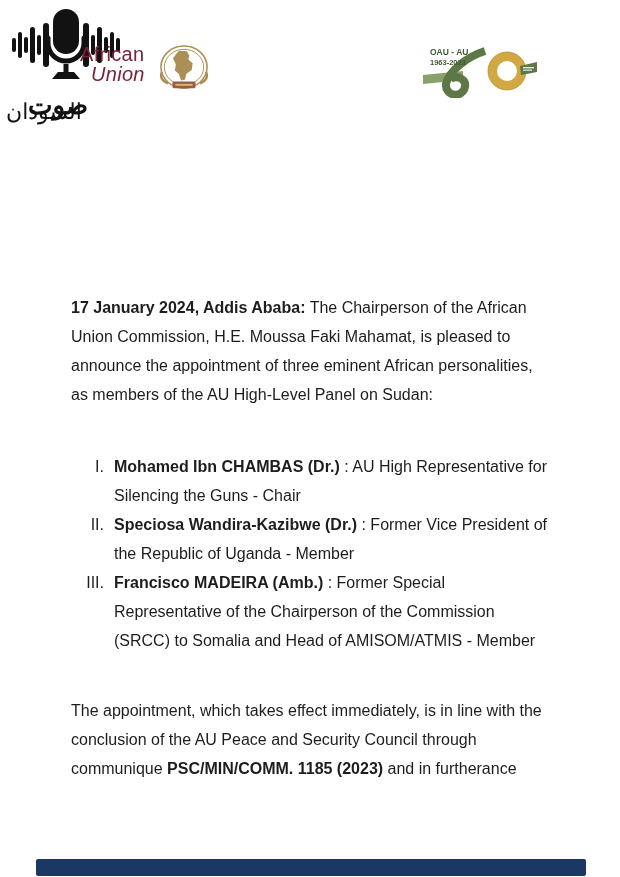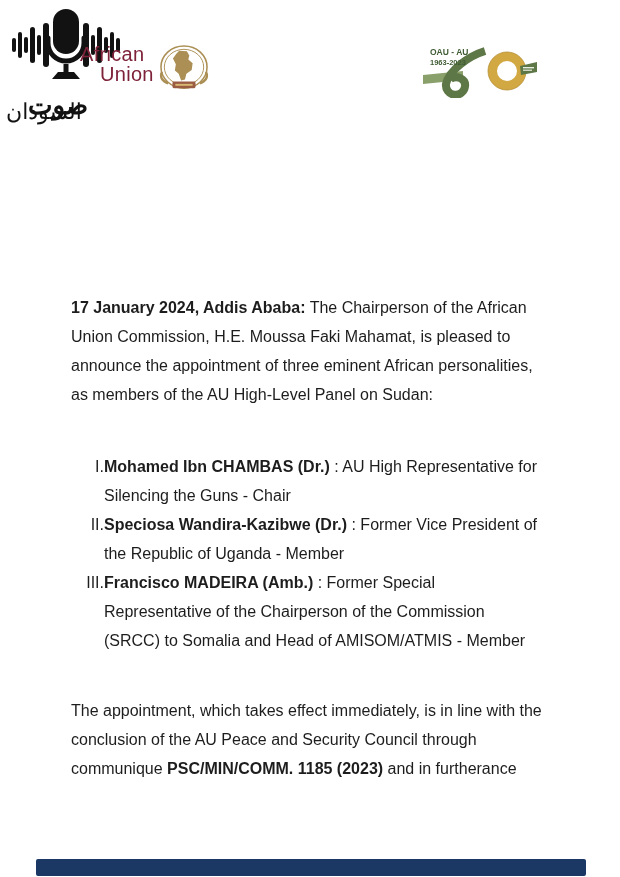--- a/index.html
+++ b/index.html
@@ -12,35 +12,35 @@
   
   .sv-logo{position:absolute;left:6px;top:8px;width:120px;height:120px;}
   .sv-logo svg{position:absolute;left:0;top:0;}
   .ar1{position:absolute;left:6px;top:62px;width:92px;text-align:center;
        font-size:26px;font-weight:bold;line-height:30px;color:#121212;direction:rtl;margin-top:20px;}
   .ar2{position:absolute;left:0px;top:91px;width:106px;text-align:left;
        font-size:22px;font-weight:normal;line-height:26px;color:#121212;direction:rtl;}
 
   .au-wordmark{position:absolute;left:80px;top:44px;color:#7e2239;
        font-size:20px;line-height:20px;letter-spacing:.3px;}
-  .au-wordmark .l2{margin-left:20px;}
+  .au-wordmark .l2{margin-left:11px;font-style:italic;}
   .au-emblem{position:absolute;left:157px;top:45px;}
 
   .anniv{position:absolute;left:423px;top:44px;}
 
   
   .title{position:absolute;left:71px;top:133px;width:476px;
        font-size:21px;line-height:32px;font-weight:bold;color:#161616;margin:0;}
   .para{position:absolute;left:71px;width:476px;font-size:16px;line-height:29px;margin:0;}
   .intro{top:293px;}
   .closing{top:696px;}
   .plist{position:absolute;left:71px;top:452px;width:486px;font-size:16px;line-height:29px;}
   .prow{display:flex;}
   .pnum{width:33px;text-align:right;flex:0 0 33px;}
-  .ptxt{width:440px;}
+  .ptxt{margin-left:10px;width:440px;}
   b,strong{font-weight:bold;}
 
   
   .bottom-bar{position:absolute;left:36px;top:859px;width:550px;height:17px;
        background:#1b3864;border-radius:2px;}
 </style>
 </head>
 <body>
 
 <div class="page">

